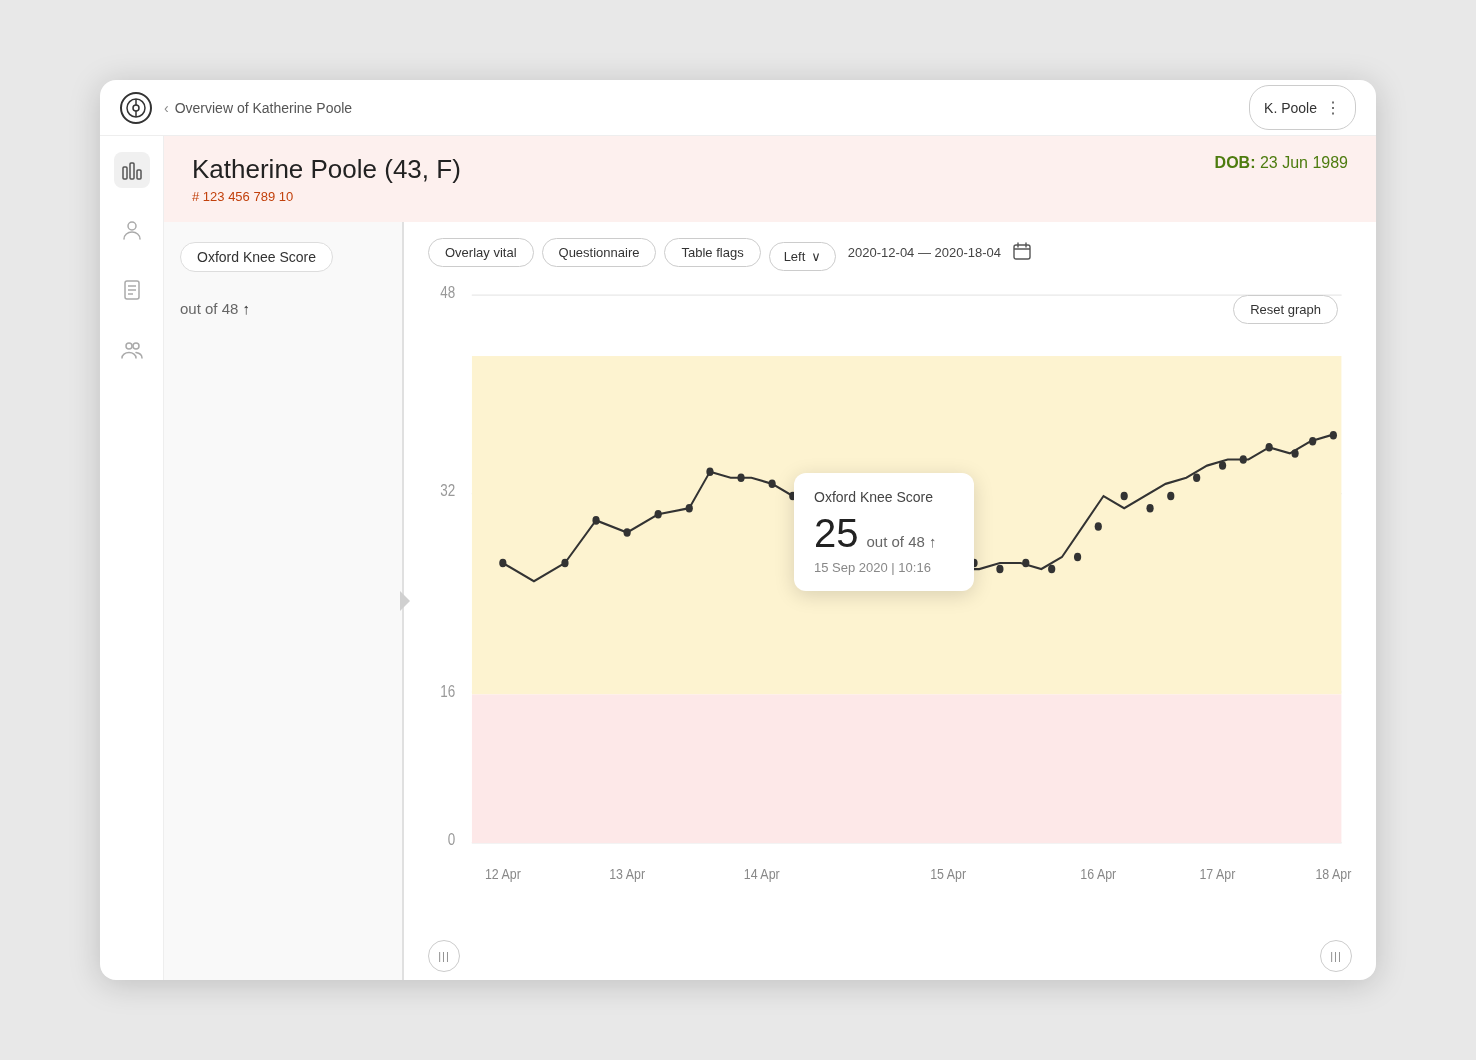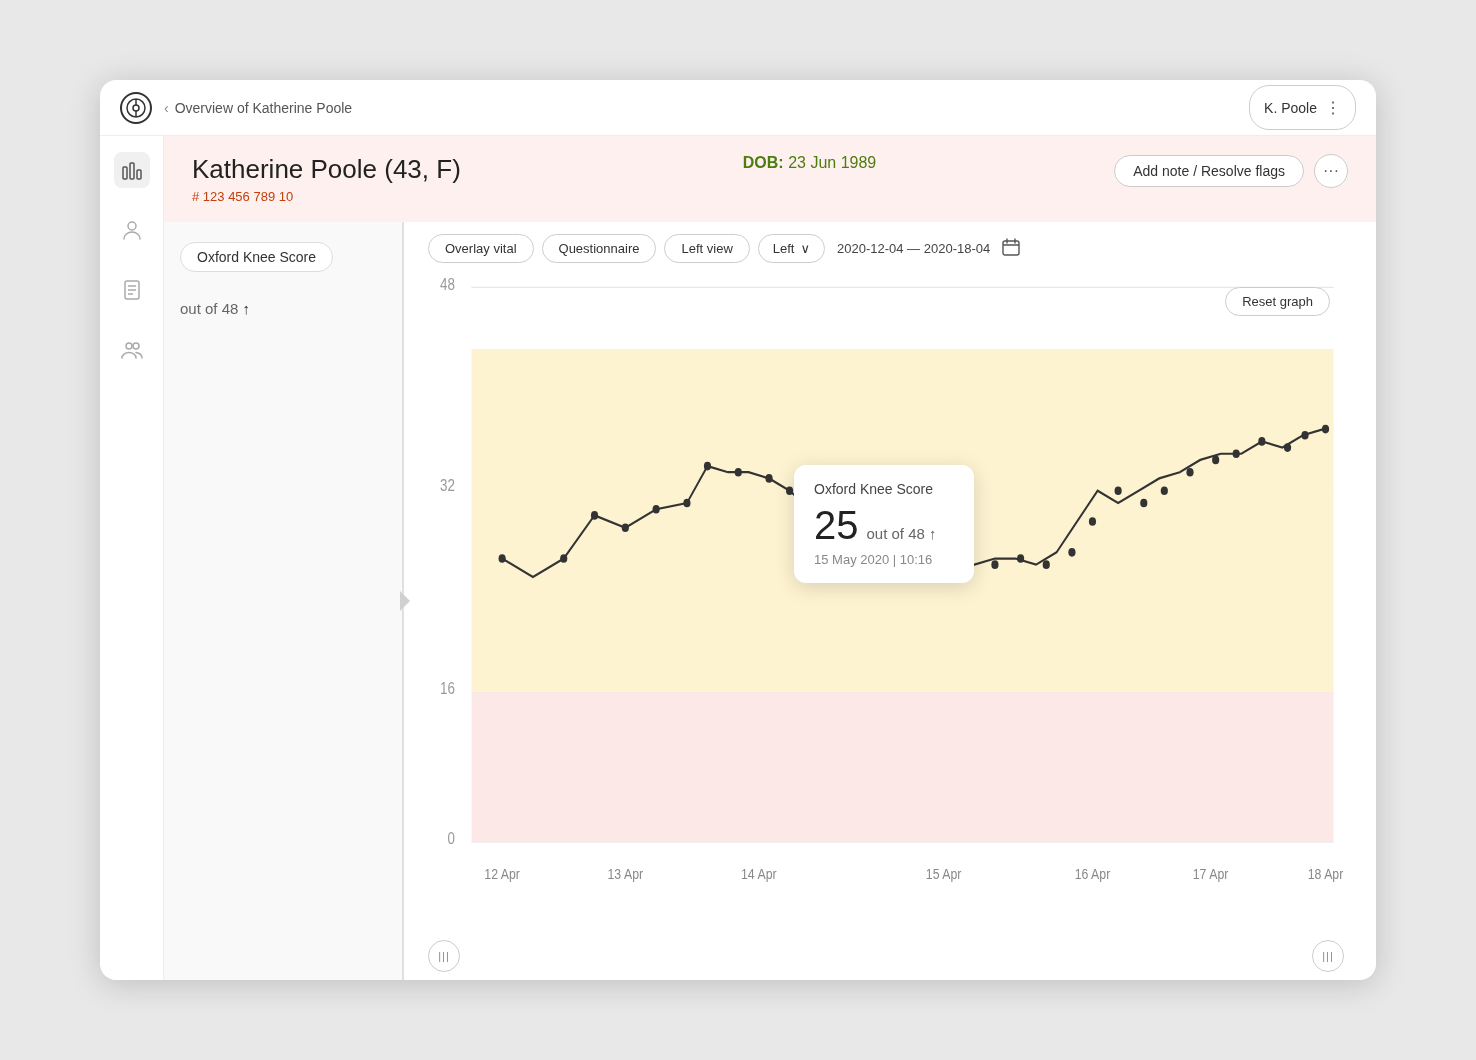--- a/index.html
+++ b/index.html
@@ -215,21 +215,21 @@
     }
     .score-arrow-up {
       display: inline-block;
       color: #333;
     }
     
     .chart-container {
       flex: 1;
       display: flex;
       flex-direction: column;
-      padding: 12px 8px 0 0;
+      padding: 12px 0 0 0;
       overflow: hidden;
       position: relative;
     }
     .chart-toolbar {
       display: flex;
       align-items: center;
       gap: 8px;
       padding: 0 24px 12px 24px;
       flex-shrink: 0;
     }
@@ -246,20 +246,21 @@
       border: 1px solid #ccc;
       background: #fff;
       border-radius: 20px;
       padding: 6px 14px;
       font-size: 13px;
       color: #333;
       cursor: pointer;
       display: flex;
       align-items: center;
       gap: 6px;
+      margin-top: 8px;
     }
     .date-range {
       font-size: 13px;
       color: #444;
       display: flex;
       align-items: center;
       gap: 12px;
       margin-left: 4px;
     }
     .calendar-icon {
@@ -406,26 +407,20 @@
         <div>
           <div class="patient-info">
             <h1>Katherine Poole (43,  F)</h1>
             <div class="patient-id"># 123 456 789 10</div>
           </div>
         </div>
         <div class="patient-dob">
           <strong>DOB:</strong>
           <span>23 Jun 1989</span>
         </div>
-        <div class="patient-header-right">
-          <button class="btn-add-note">Add note / Resolve flags</button>
-          <button class="btn-dots-circle">
-            <span>···</span>
-          </button>
-        </div>
       </div>
 
       <div class="chart-section">
 
         <div class="score-panel">
           <div class="score-panel-title-btn">Oxford Knee Score</div>
           <div class="score-panel-values">
             <div class="score-sub">
               <span>out of 48</span>
               <span class="score-arrow-up">↑</span>
@@ -433,21 +428,21 @@
           </div>
           
           <div style="position:absolute;right:-8px;top:50%;transform:translateY(-50%);width:0;height:0;border-top:10px solid transparent;border-bottom:10px solid transparent;border-left:10px solid #d0d0d0;z-index:5;"></div>
         </div>
 
         <div class="chart-container">
 
           <div class="chart-toolbar">
             <button class="toolbar-btn">Overlay vital</button>
             <button class="toolbar-btn">Questionnaire</button>
-            <button class="toolbar-btn">Left view</button>
+            <button class="toolbar-btn">Table flags</button>
             <button class="toolbar-btn-drop">
               <span>Left</span>
               <span>∨</span>
             </button>
             <div class="date-range">
               <span>2020-12-04 — 2020-18-04</span>
               <span class="calendar-icon">
                 <svg width="18" height="18" viewBox="0 0 18 18" fill="none">
                   <rect x="1" y="3" width="16" height="14" rx="2" stroke="#555" stroke-width="1.4" fill="none"></rect>
                   <line x1="1" y1="7" x2="17" y2="7" stroke="#555" stroke-width="1.4"></line>
@@ -571,21 +566,21 @@
             
             <div class="chart-tooltip" style="left: 390px; top: 190px;">
               <div class="tooltip-title">Oxford Knee Score</div>
               <div class="tooltip-score">
                 <span style="font-size:40px;font-weight:300;color:#222;">25</span>
                 <span class="tooltip-score-sub">
                   <span>out of 48</span>
                   <span>↑</span>
                 </span>
               </div>
-              <div class="tooltip-date">15 May 2020 | 10:16</div>
+              <div class="tooltip-date">15 Sep 2020 | 10:16</div>
             </div>
           </div>
 
           <div class="chart-scroll-handles">
             <div class="scroll-handle">
               <span style="font-size:11px;letter-spacing:1px;">|||</span>
             </div>
             <div class="scroll-handle">
               <span style="font-size:11px;letter-spacing:1px;">|||</span>
             </div>

